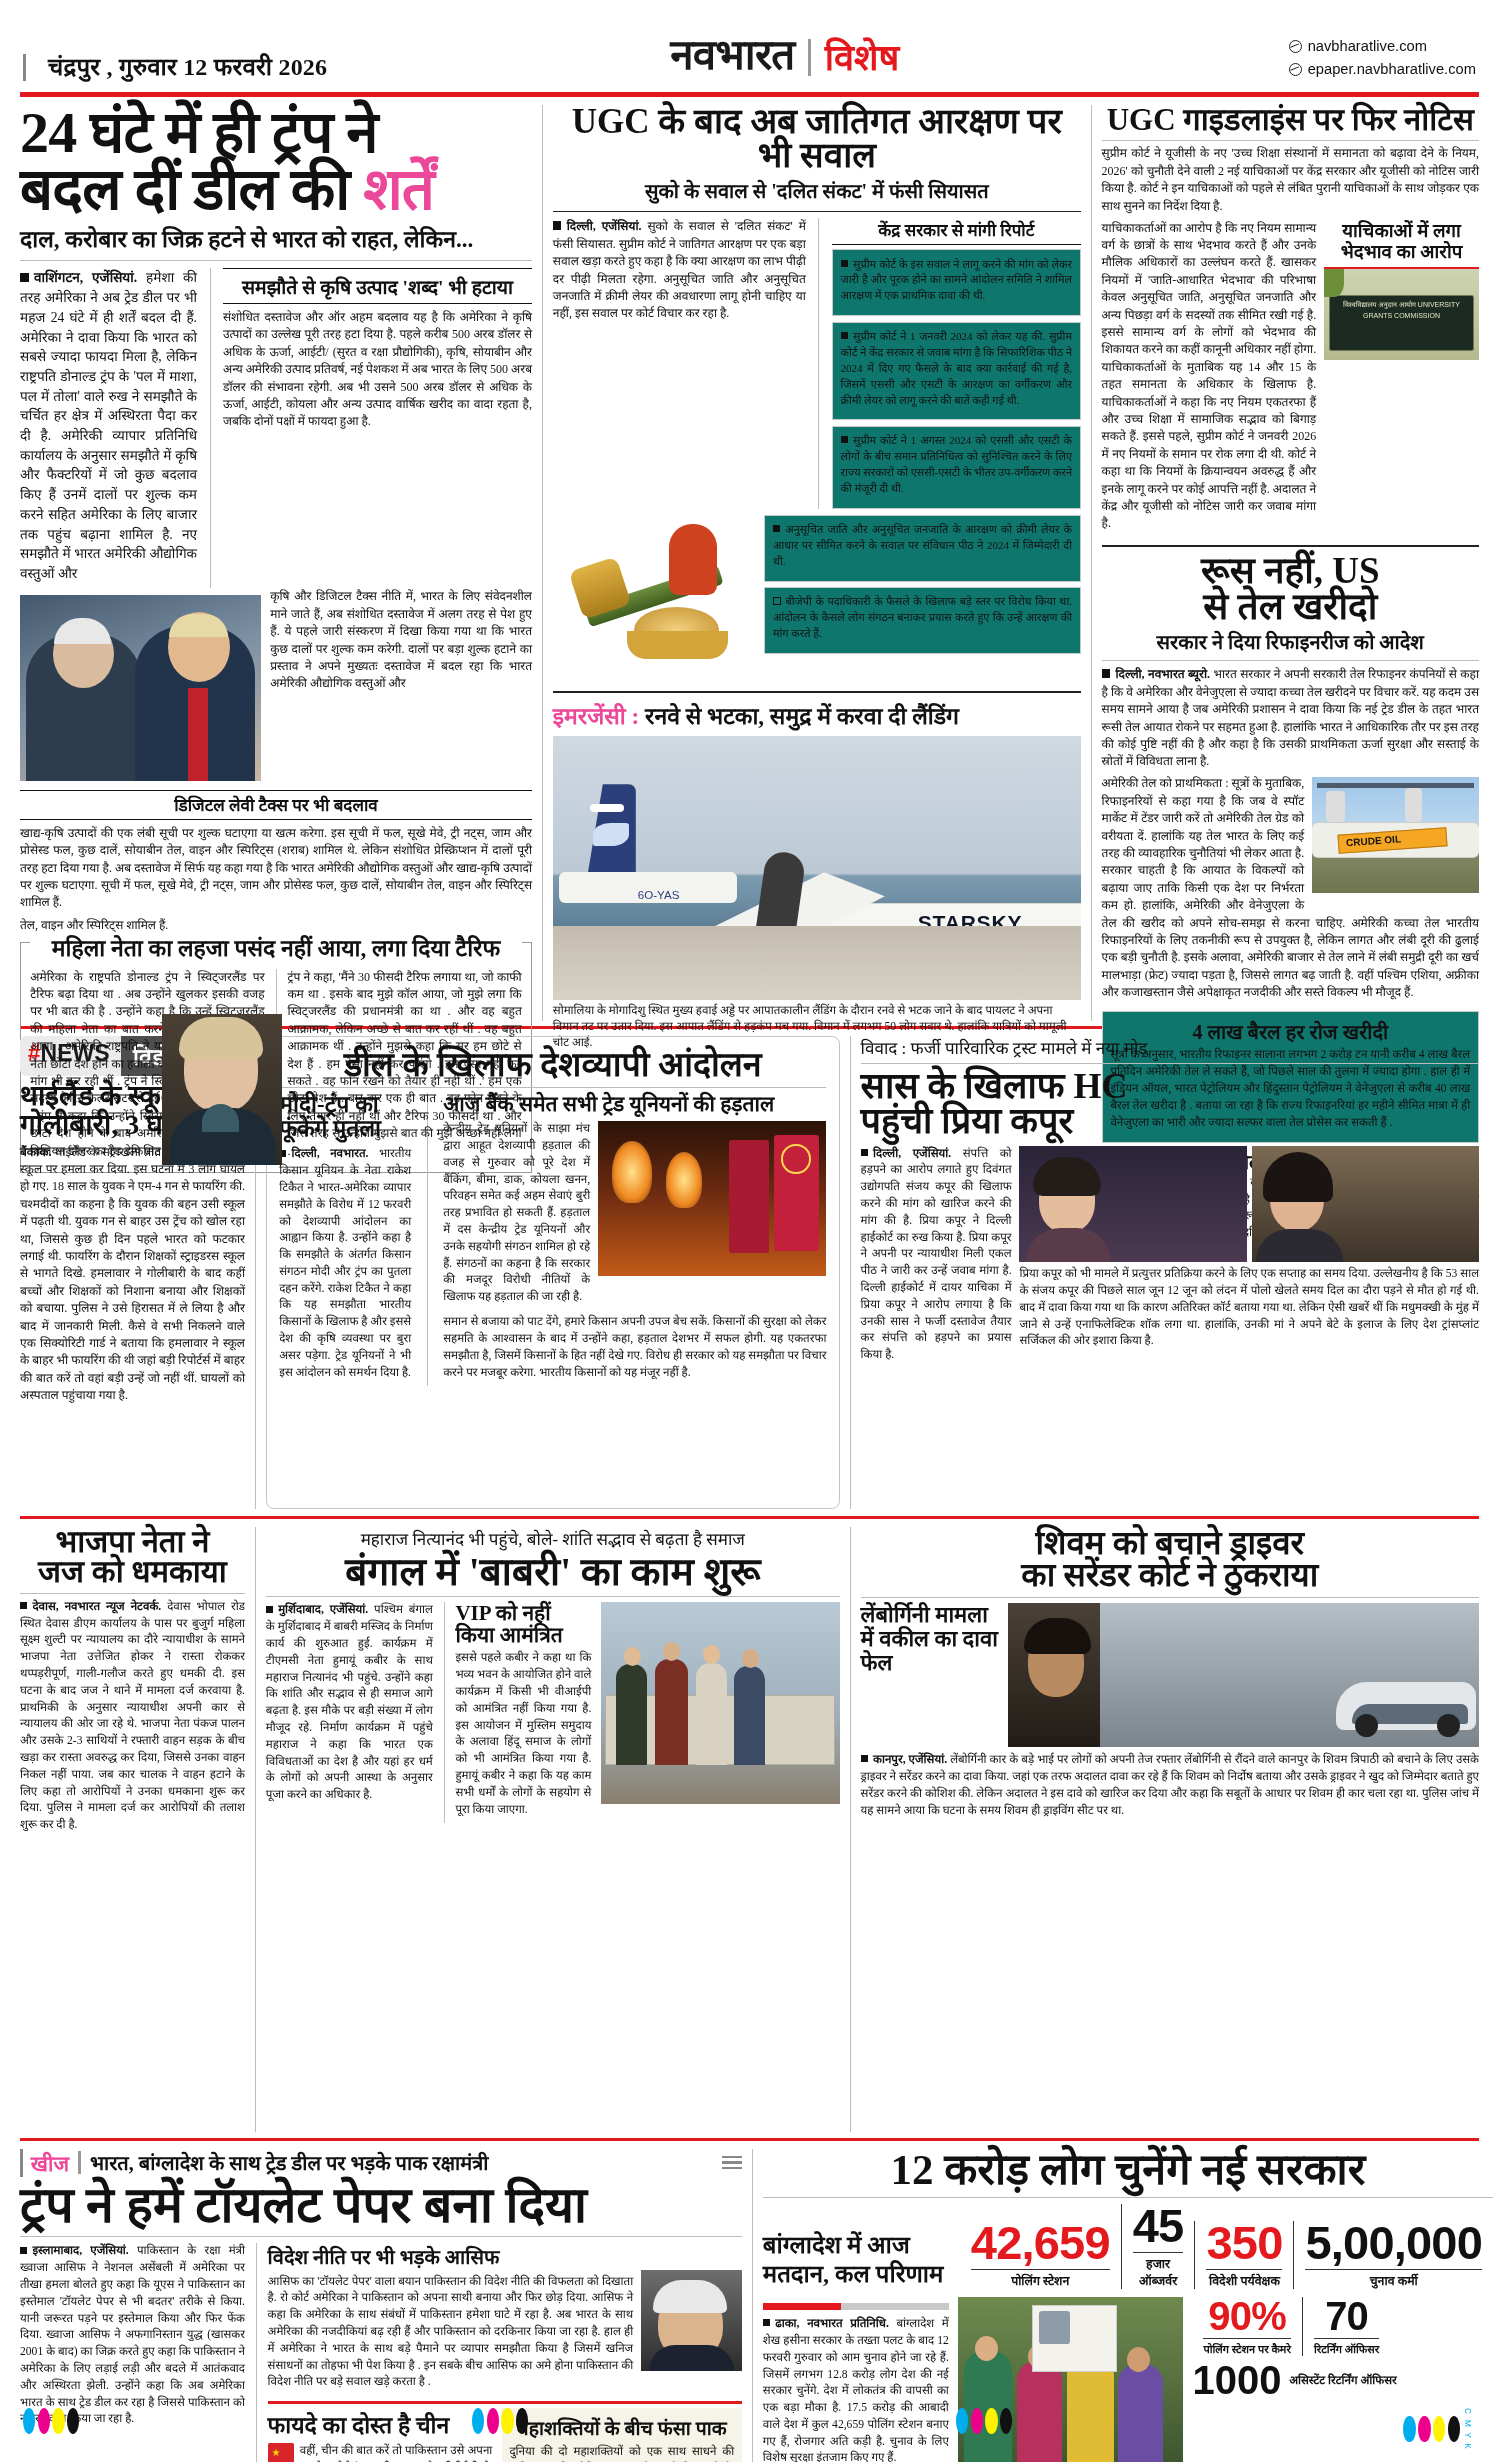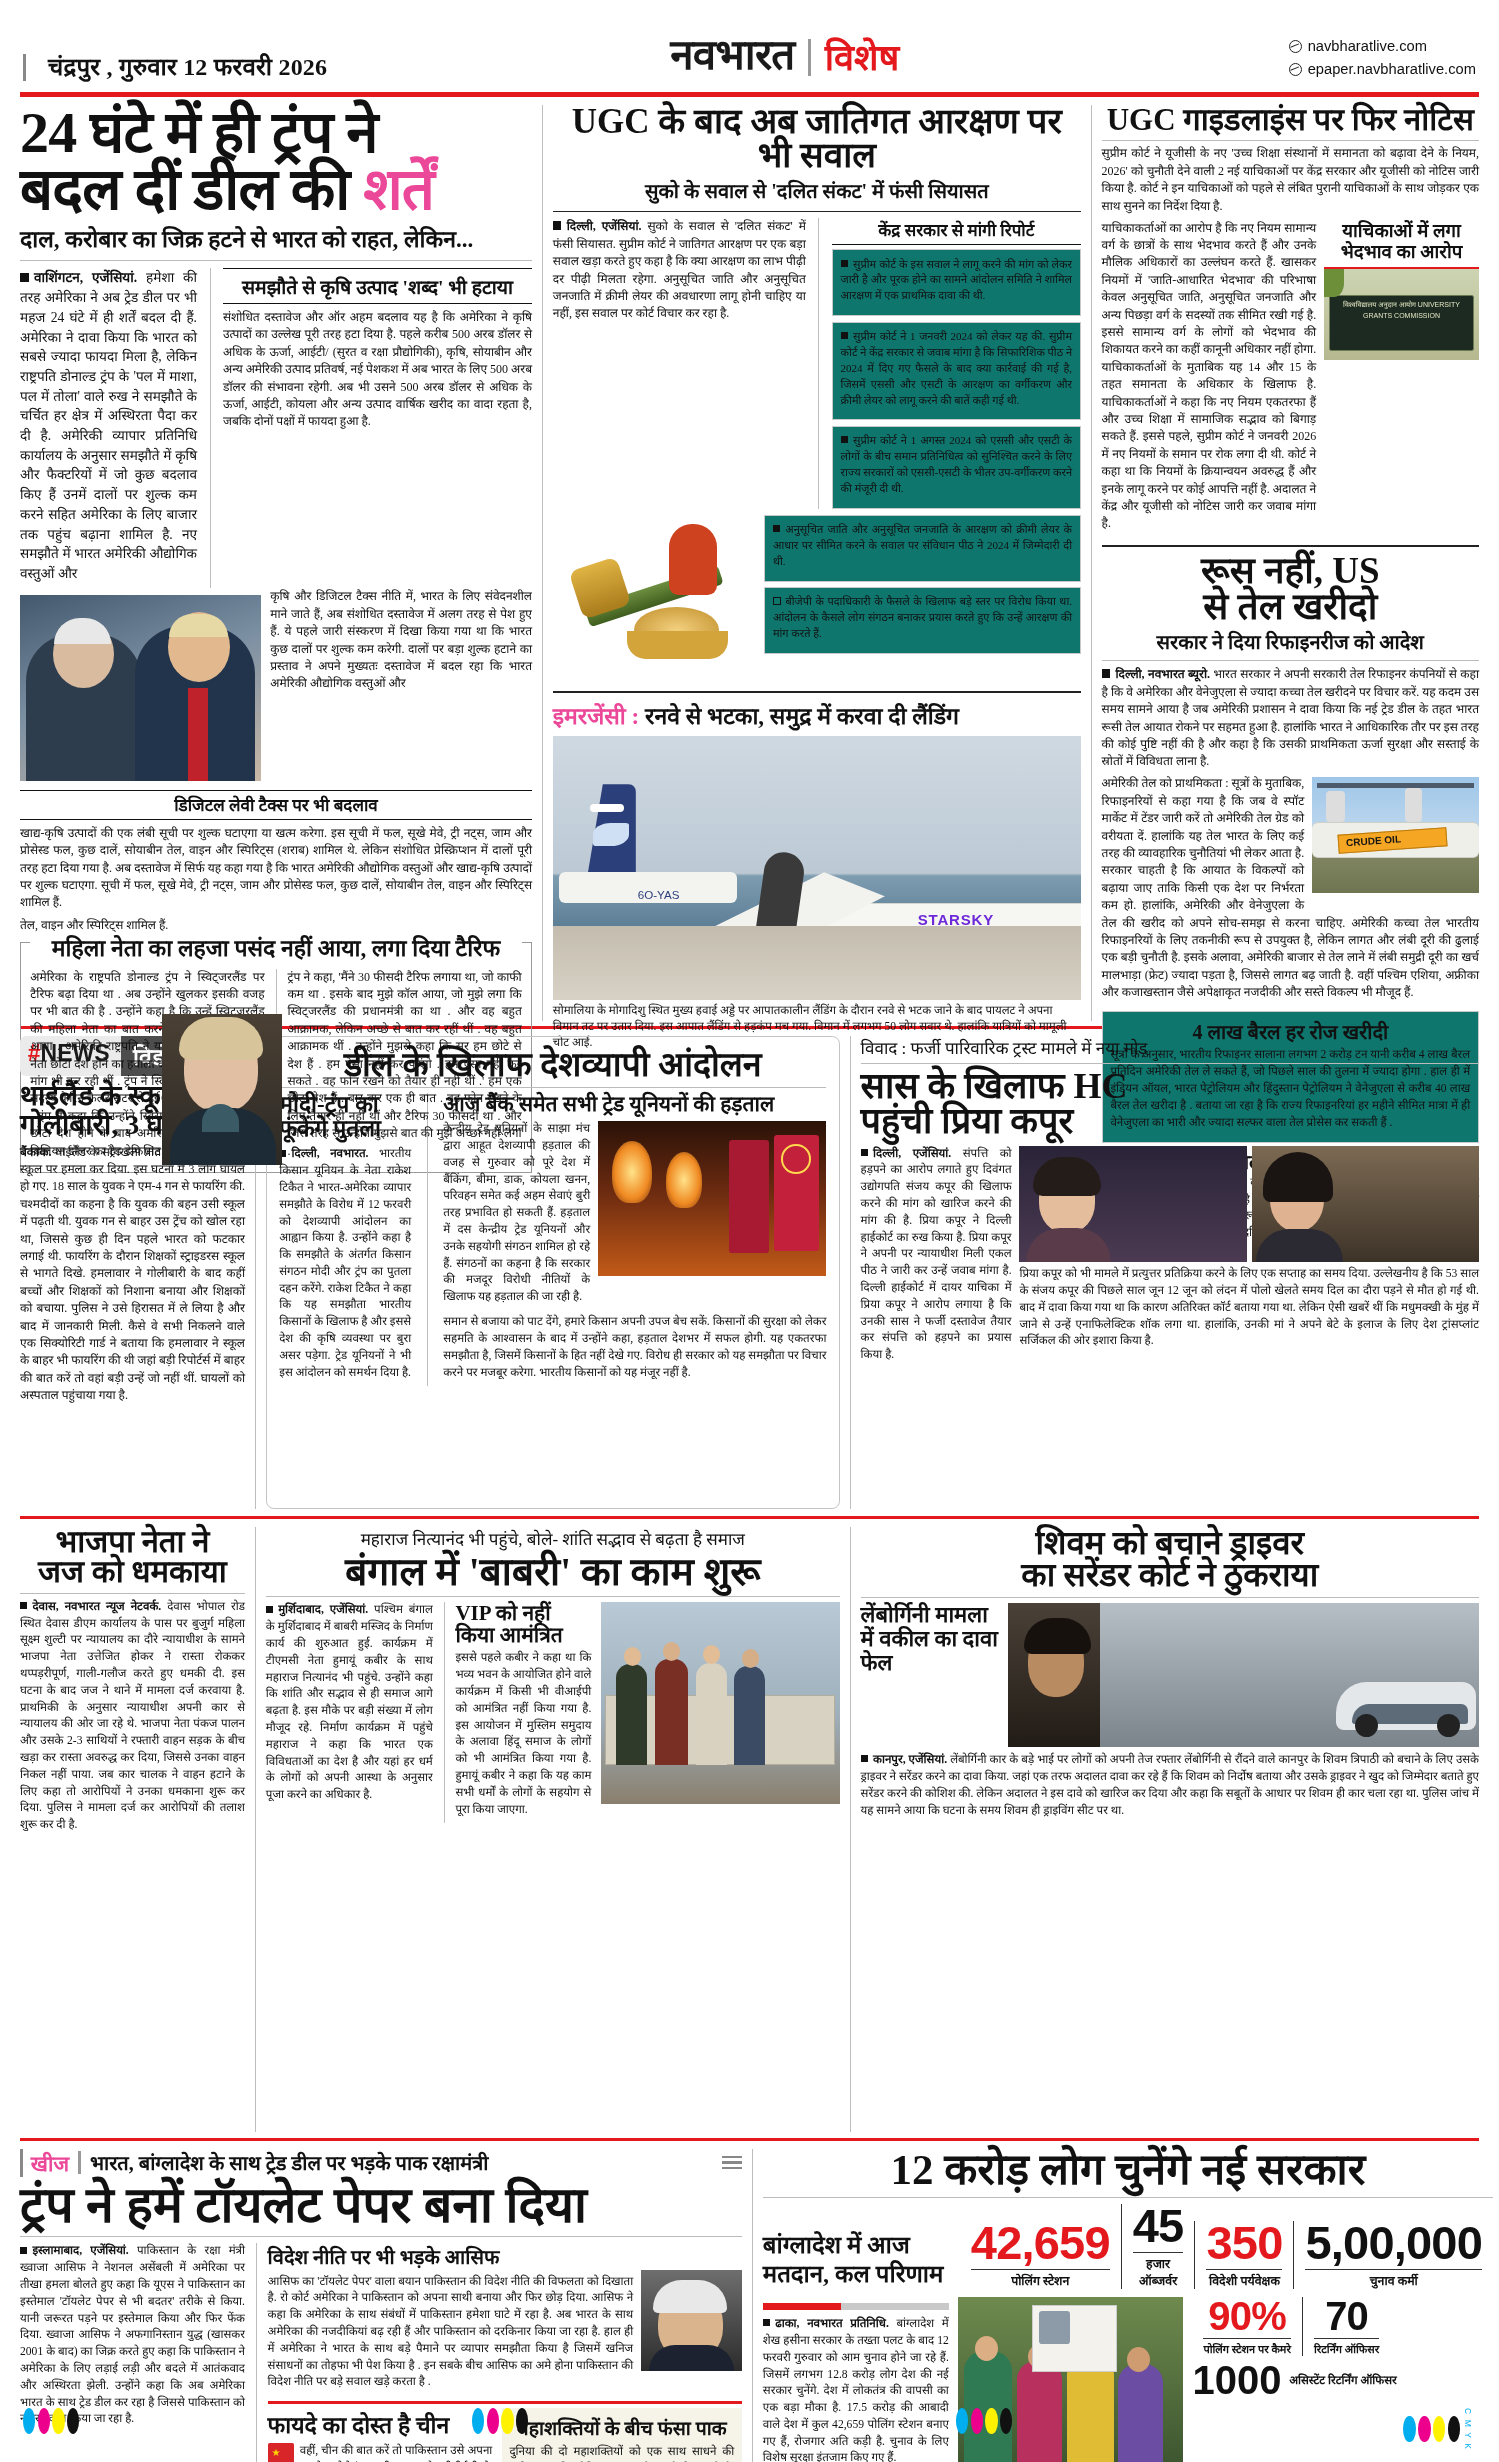--- a/index.html
+++ b/index.html
@@ -216,21 +216,21 @@
       <div class="photo" style="height:264px; margin-top:5.4px;">
         <div class="sky"></div>
 
         <div style="position:absolute; left:33px; top:48px; width:50px; height:101px; background:#2b3f7a; clip-path:polygon(34% 0,100% 0,100% 100%,0 100%); border-radius:4.7px 7.8px 0 0;"></div>
         <div style="position:absolute; left:37px; top:68px; width:34px; height:7.8px; background:#ffffff; border-radius:3.9px;"></div>
         <div style="position:absolute; left:40px; top:87px; width:36px; height:23px; background:#cfe0f5; border-radius:50% 10% 50% 10%;"></div>
         <div style="position:absolute; left:6.2px; top:136px; width:178px; height:31px; background:#f3f3f0; border-radius:6.2px;"></div>
         <div style="position:absolute; left:85px; top:152px; font-size:11.6px; color:#2b3f7a; font-family:'Liberation Sans',sans-serif;">6O-YAS</div>
 
         <div style="position:absolute; left:256px; top:167px; width:341px; height:61px; background:#f6f6f3; border-radius:18.6px 34px 23px 18.6px; border:0.8px solid #d6d6d0;"></div>
-        <div style="position:absolute; left:365px; top:175px; font-size:15px; font-weight:bold; color:#6d28d9; font-family:'Liberation Sans',sans-serif; letter-spacing:0.8px;">STARSKY</div>
+        <div style="position:absolute; left:365px; top:175px; font-size:21px; font-weight:bold; color:#0f172a; font-family:'Liberation Sans',sans-serif; letter-spacing:0.8px;">STARSKY</div>
         <div style="position:absolute; left:272px; top:197px; width:93px; height:7.8px; background:#22304a; border-radius:3.9px; opacity:.8;"></div>
 
         <div style="position:absolute; left:99px; top:136px; width:233px; height:109px; background:#f2f2ee; clip-path:polygon(74% 0,100% 22%,30% 100%,0 78%); border:0.8px solid #ddd;"></div>
         <div style="position:absolute; left:208px; top:116px; width:40px; height:82px; background:#3a3a3a; border-radius:20px 20px 4.7px 4.7px; transform:rotate(8deg);"></div>
 
         <div style="position:absolute; left:0; right:0; bottom:0; height:74px; background:linear-gradient(#c3bcae,#d8d2c6);"></div>
       </div>
       <div class="cap">सोमालिया के मोगादिशु स्थित मुख्य हवाई अड्डे पर आपातकालीन लैंडिंग के दौरान रनवे से भटक जाने के बाद पायलट ने अपना विमान तट पर उतार दिया. इस आपात लैंडिंग से हड़कंप मच गया. विमान में लगभग 50 लोग सवार थे. हालांकि यात्रियों को मामूली चोट आईं.</div>
     </div>
 

